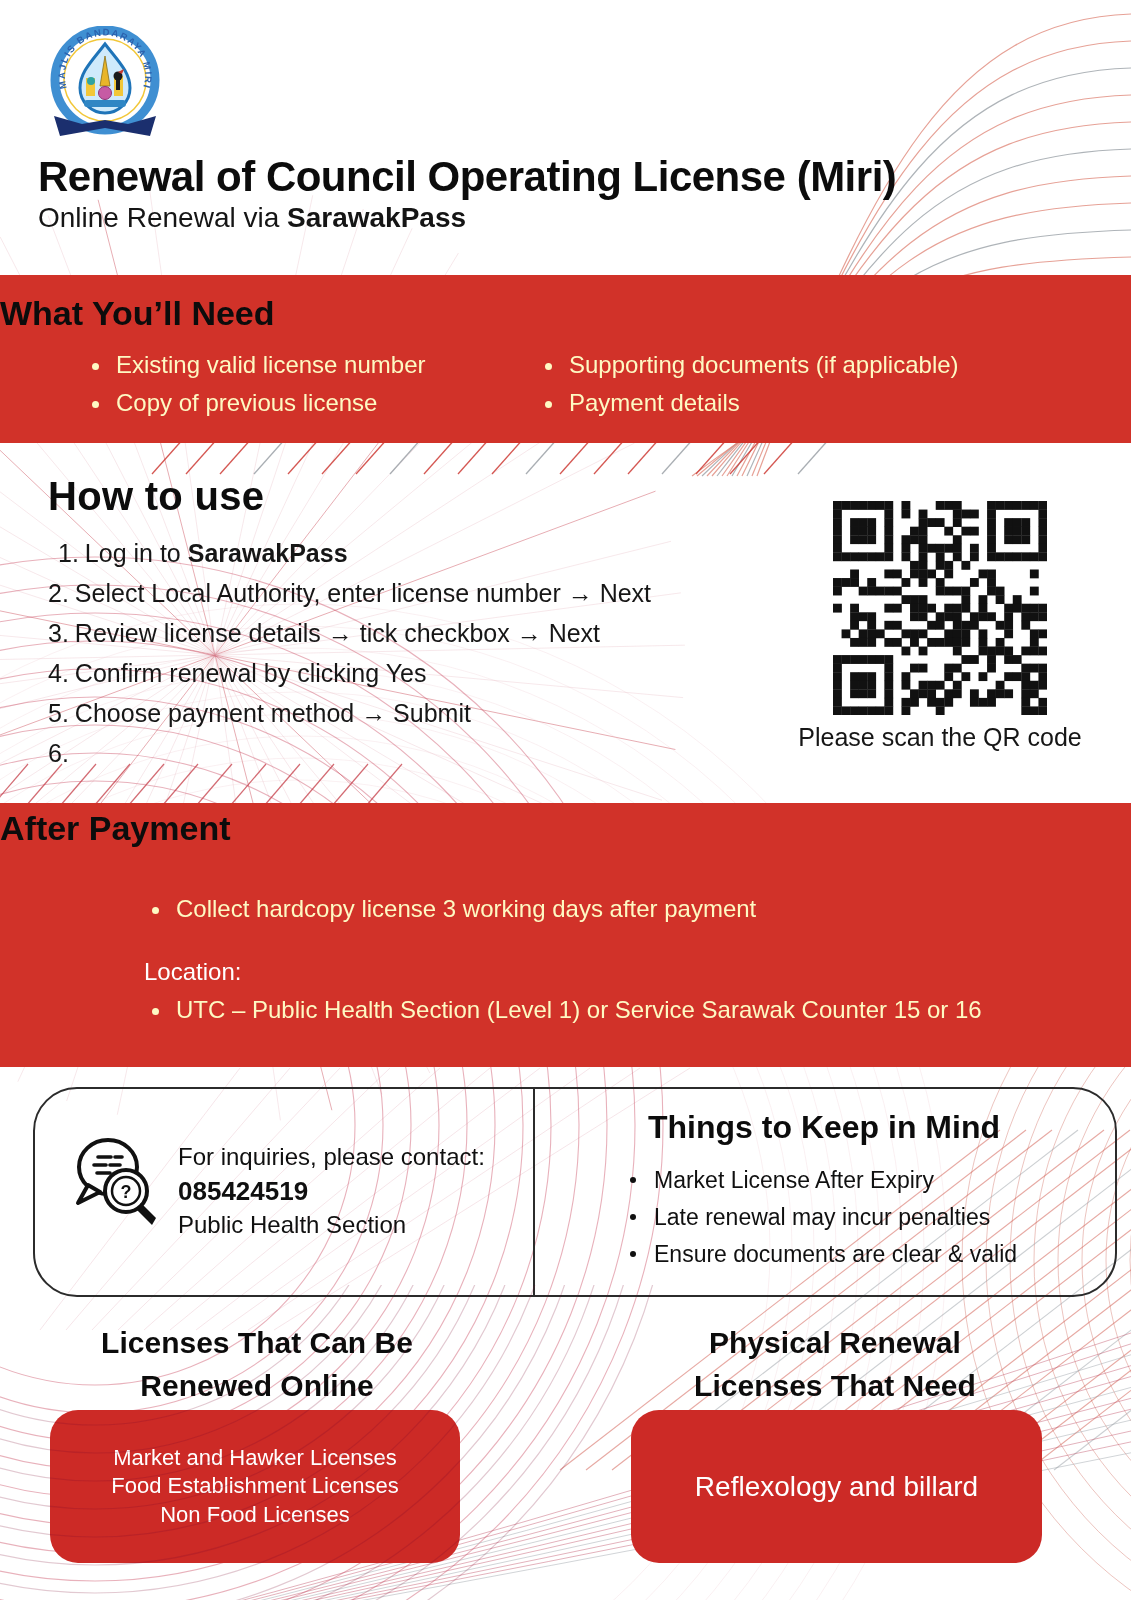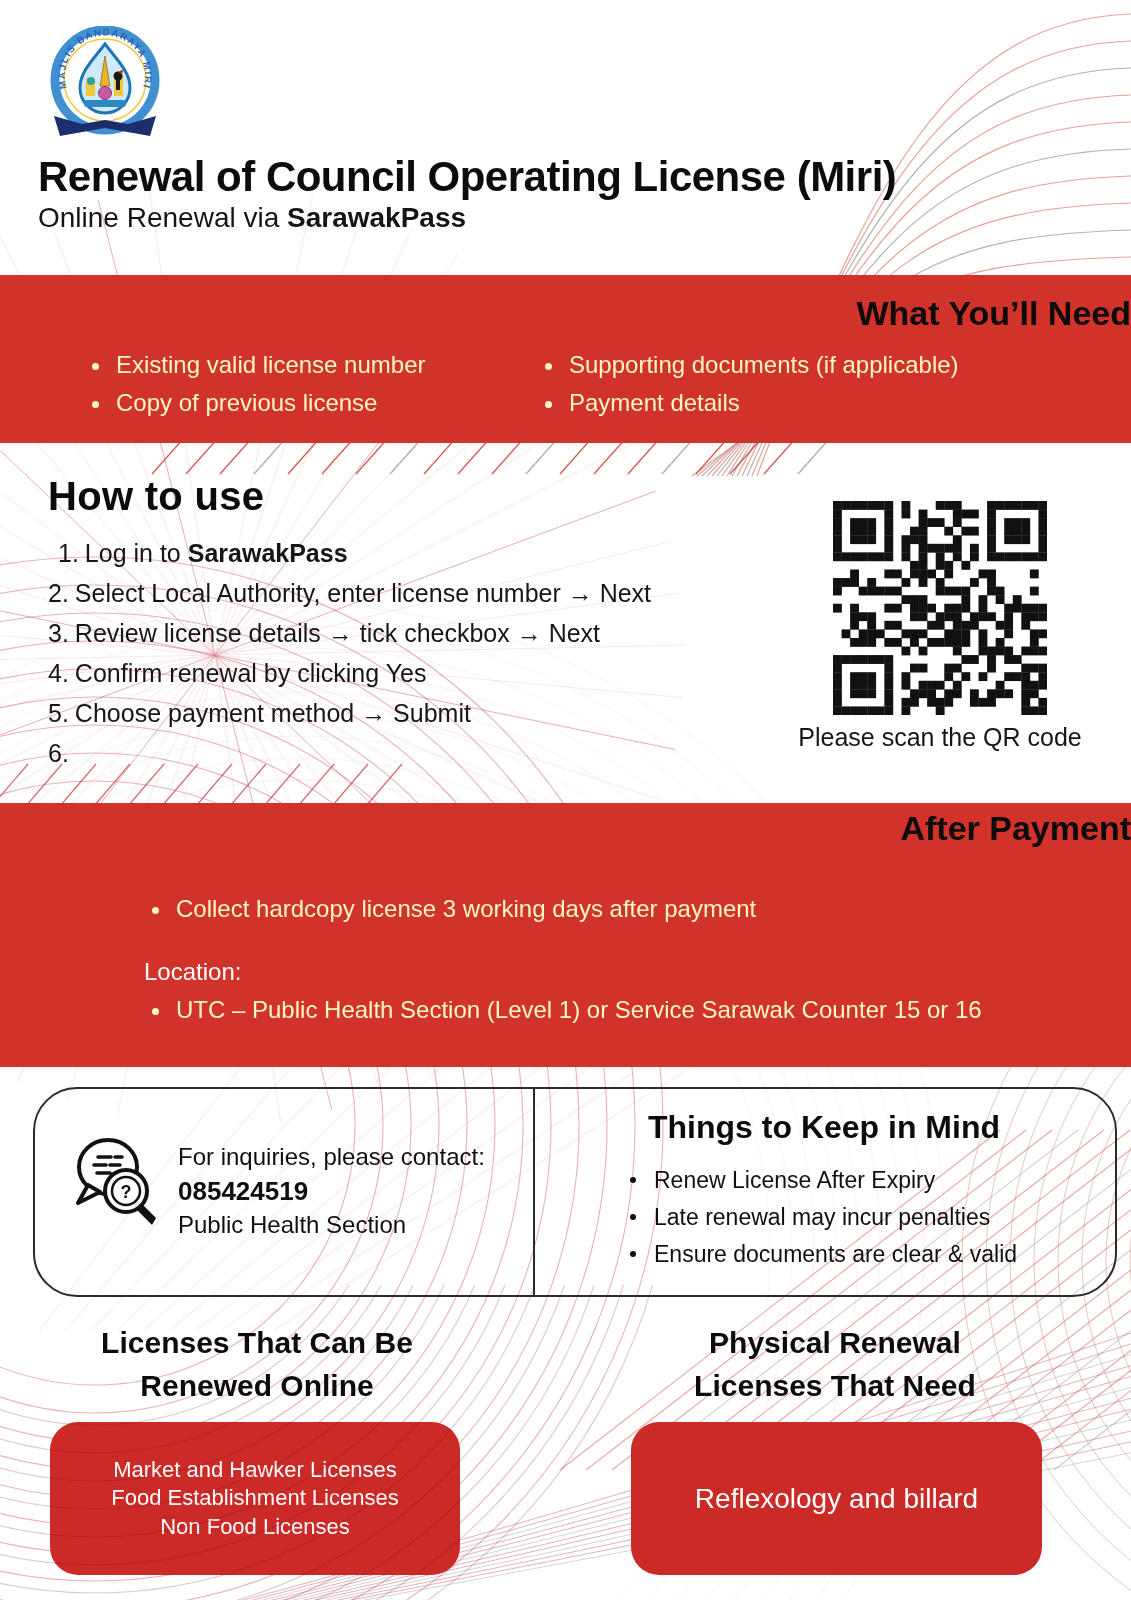--- a/index.html
+++ b/index.html
@@ -11,21 +11,21 @@
   .logo{position:absolute;left:42px;top:26px;width:130px;height:116px;z-index:1;}
 
   .header{position:absolute;left:38px;top:155px;width:1075px;z-index:1;}
   .title{margin:0;font-size:42px;font-weight:bold;letter-spacing:-0.5px;line-height:1.05;color:#0c0c0c;}
   .subtitle{margin-top:3px;font-size:28px;color:#151515;}
   .subtitle .brand{font-weight:bold;}
 
   .banner{position:absolute;left:0;width:1131px;background:#D13229;z-index:1;color:#fff;}
   .banner1{top:275px;height:168px;}
   .banner2{top:803px;height:264px;}
-  .banner h2{margin:0;text-align:right;font-size:34px;font-weight:bold;color:#0c0c0c;}
+  .banner h2{margin:0;text-align:left;font-size:34px;font-weight:bold;color:#0c0c0c;}
   .banner1 h2{padding-top:19px;}
   .banner2 h2{padding-top:6px;}
 
   .need-col{position:absolute;top:76px;}
   .need-col.leftcol{left:92px;}
   .need-col.rightcol{left:545px;}
   .bullet-row{display:flex;align-items:flex-start;font-size:24px;color:#fef9c3;margin-bottom:10px;}
   .dot{width:7px;height:7px;border-radius:50%;background:currentColor;margin:12px 17px 0 0;flex:none;}
 
   .howto{position:absolute;left:48px;top:474px;width:740px;z-index:1;}
@@ -56,21 +56,21 @@
   .things-list .bullet-row{color:#101010;font-size:23px;margin-bottom:10px;}
   .things-list .dot{width:6px;height:6px;margin:10px 18px 0 0;}
 
   .col-heading{position:absolute;top:1322px;width:390px;text-align:center;z-index:1;
                font-size:30px;font-weight:bold;line-height:1.42;color:#0c0c0c;}
   .col-heading.lefthead{left:62px;}
   .col-heading.righthead{left:640px;}
 
   .red-box{position:absolute;top:1410px;height:153px;background:#CC2A26;border-radius:28px;
            z-index:1;color:#fff;display:flex;flex-direction:column;align-items:center;
-           justify-content:center;text-align:center;margin-top:12px;}
+           justify-content:center;text-align:center;}
   .red-box.leftbox{left:50px;width:410px;font-size:22px;line-height:1.3;}
   .red-box.rightbox{left:631px;width:411px;font-size:28px;}
 </style>
 </head>
 <body>
 
 <div class="page">
 
   <svg class="decor-back" width="1131" height="1600" id="decor-back">
       <path d="M 1131 14 C 955 20 872 170 757 476" stroke="#e0897c" stroke-opacity="0.8" stroke-width="1.2" fill="none"></path>
@@ -654,21 +654,21 @@
     <div class="contact-text">
       <div>For inquiries, please contact:</div>
       <div class="phone">085424519</div>
       <div>Public Health Section</div>
     </div>
 
     <div class="things-title">Things to Keep in Mind</div>
     <div class="things-list">
       <div class="bullet-row">
           <span class="dot"></span>
-          <span>Renew License After Expiry</span>
+          <span>Market License After Expiry</span>
         </div>
       <div class="bullet-row">
           <span class="dot"></span>
           <span>Late renewal may incur penalties</span>
         </div>
       <div class="bullet-row">
           <span class="dot"></span>
           <span>Ensure documents are clear &amp; valid</span>
         </div>
     </div>

